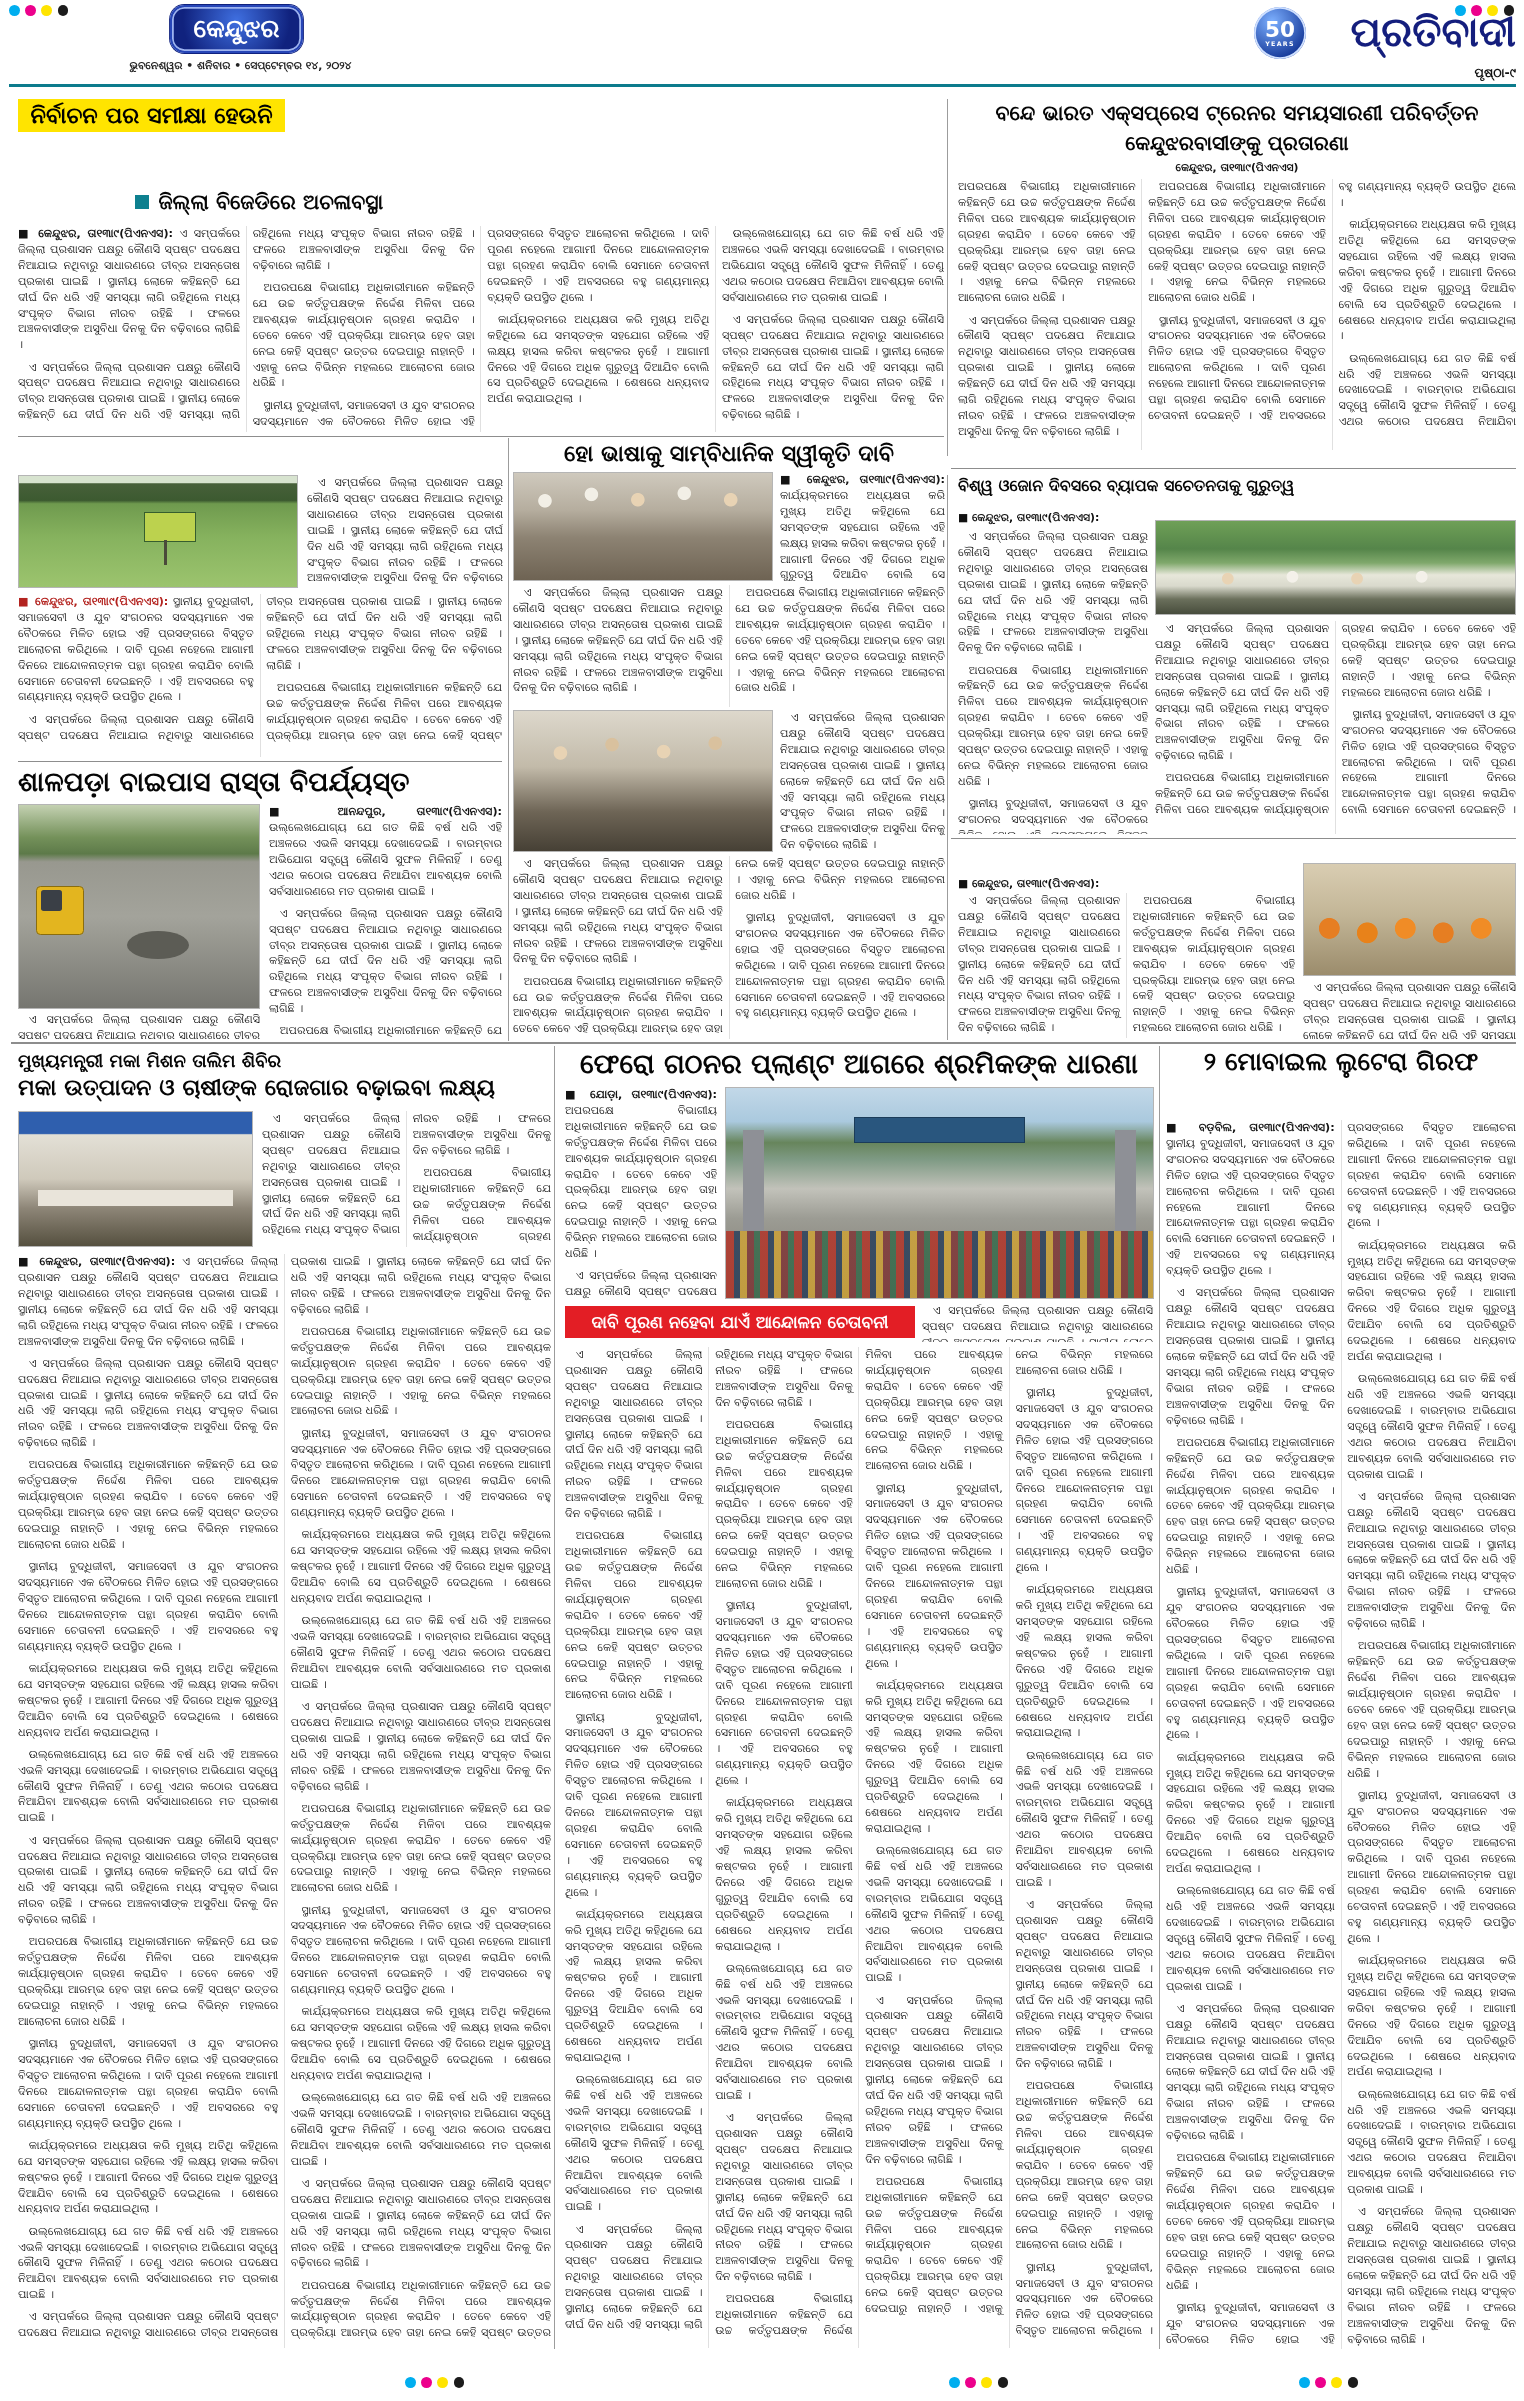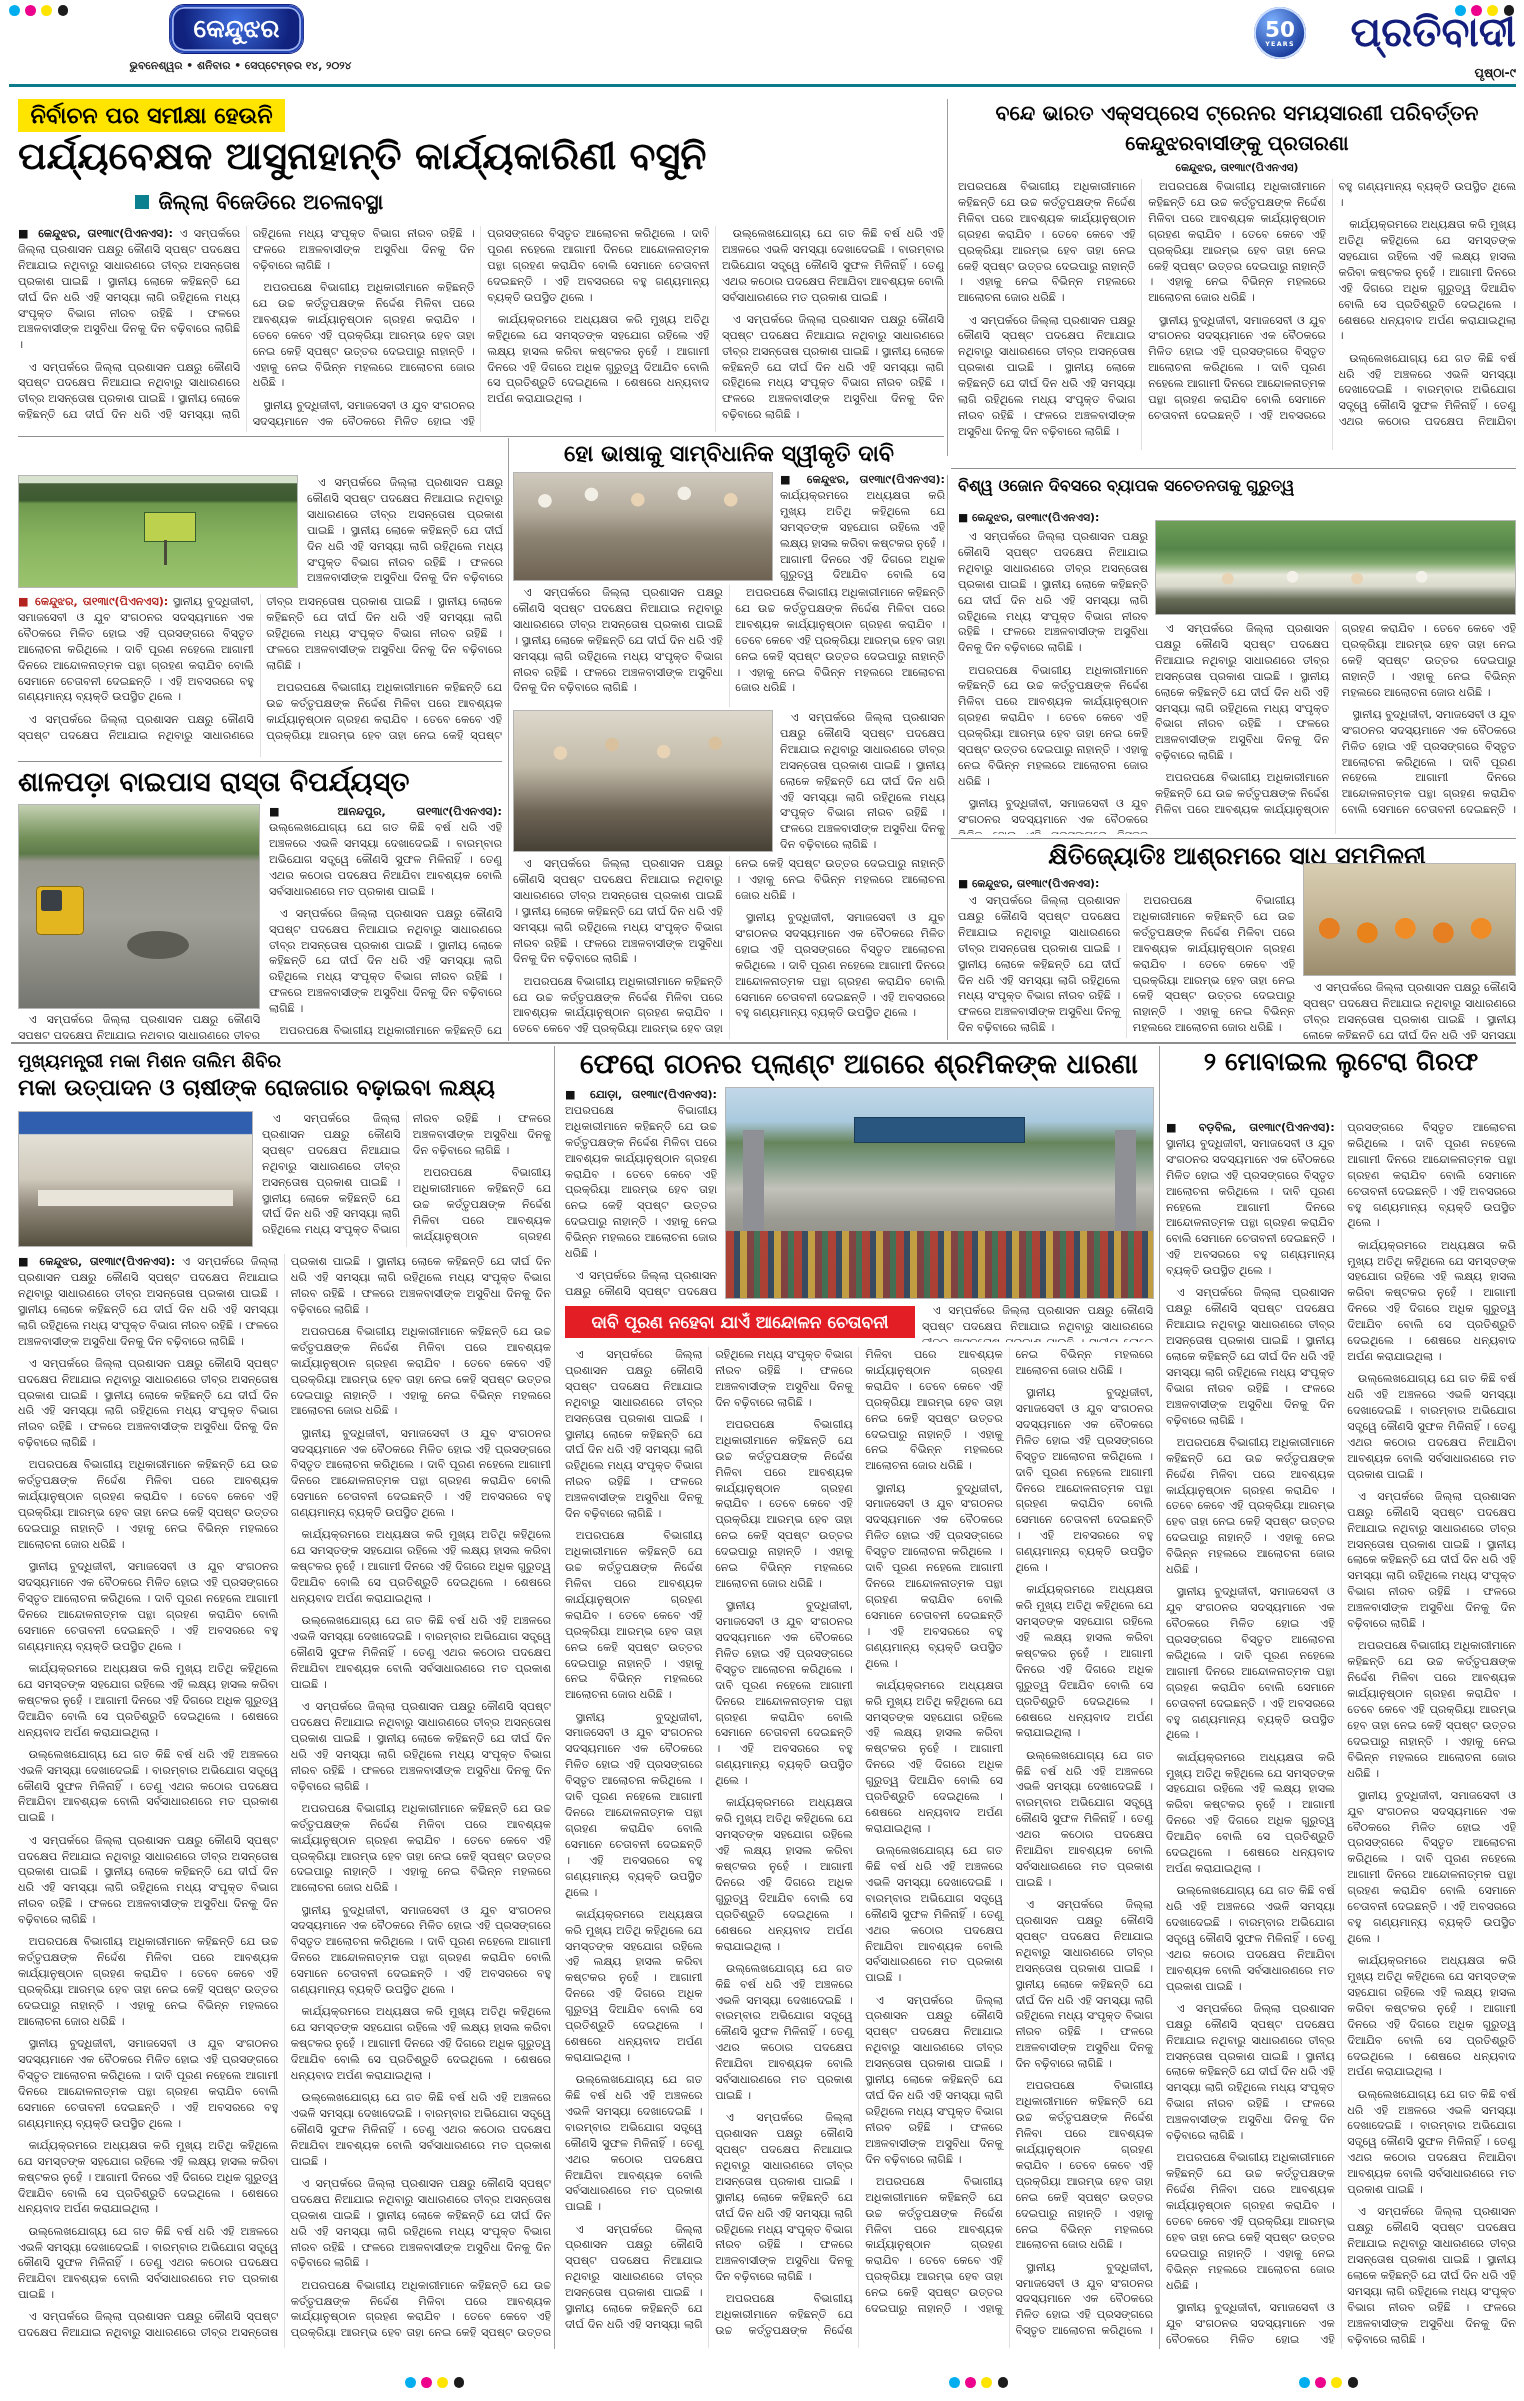--- a/index.html
+++ b/index.html
@@ -115,21 +115,20 @@
     <span class="t">YEARS</span>
   </div>
   <div class="abs brand" style="left:1311px;top:10.8px;width:205px">ପ୍ରତିବାଦୀ</div>
   <div class="abs page-label" style="left:1399px;top:65px;width:117px">ପୃଷ୍ଠା-୯</div>
 
   <div class="abs header-rule" style="left:9px;top:84px;width:1507px;height:2.7px"></div>
 
   <div class="abs" style="left:18px;top:99px">
     <span class="kicker">ନିର୍ବାଚନ ପର ସମୀକ୍ଷା ହେଉନି</span>
   </div>
-  <div class="abs hl nowrap" style="left:18px;top:135px;width:926px;height:48px;font-size:38px">ପର୍ଯ୍ୟବେକ୍ଷକ ଆସୁନାହାନ୍ତି କାର୍ଯ୍ୟକାରିଣୀ ବସୁନି</div>
   <div class="abs subhead" style="left:135px;top:190px;width:484px">
     <span class="sq"></span>
     <span>ଜିଲ୍ଲା ବିଜେଡିରେ ଅଚଳାବସ୍ଥା</span>
   </div>
   <div class="abs body cols-4" style="left:18px;top:226px;width:926px;height:206px">
     <p class="lead"><b class="byline">■ କେନ୍ଦୁଝର, ତା୧୩ା୯(ପିଏନଏସ):</b> <span>ଏ ସମ୍ପର୍କରେ ଜିଲ୍ଲା ପ୍ରଶାସନ ପକ୍ଷରୁ କୌଣସି ସ୍ପଷ୍ଟ ପଦକ୍ଷେପ ନିଆଯାଇ ନଥିବାରୁ ସାଧାରଣରେ ତୀବ୍ର ଅସନ୍ତୋଷ ପ୍ରକାଶ ପାଇଛି । ସ୍ଥାନୀୟ ଲୋକେ କହିଛନ୍ତି ଯେ ଦୀର୍ଘ ଦିନ ଧରି ଏହି ସମସ୍ୟା ଲାଗି ରହିଥିଲେ ମଧ୍ୟ ସଂପୃକ୍ତ ବିଭାଗ ନୀରବ ରହିଛି । ଫଳରେ ଅଞ୍ଚଳବାସୀଙ୍କ ଅସୁବିଧା ଦିନକୁ ଦିନ ବଢ଼ିବାରେ ଲାଗିଛି ।</span></p>
   <p>ଏ ସମ୍ପର୍କରେ ଜିଲ୍ଲା ପ୍ରଶାସନ ପକ୍ଷରୁ କୌଣସି ସ୍ପଷ୍ଟ ପଦକ୍ଷେପ ନିଆଯାଇ ନଥିବାରୁ ସାଧାରଣରେ ତୀବ୍ର ଅସନ୍ତୋଷ ପ୍ରକାଶ ପାଇଛି । ସ୍ଥାନୀୟ ଲୋକେ କହିଛନ୍ତି ଯେ ଦୀର୍ଘ ଦିନ ଧରି ଏହି ସମସ୍ୟା ଲାଗି ରହିଥିଲେ ମଧ୍ୟ ସଂପୃକ୍ତ ବିଭାଗ ନୀରବ ରହିଛି । ଫଳରେ ଅଞ୍ଚଳବାସୀଙ୍କ ଅସୁବିଧା ଦିନକୁ ଦିନ ବଢ଼ିବାରେ ଲାଗିଛି ।</p>
       <p>ଅପରପକ୍ଷେ ବିଭାଗୀୟ ଅଧିକାରୀମାନେ କହିଛନ୍ତି ଯେ ଉଚ୍ଚ କର୍ତ୍ତୃପକ୍ଷଙ୍କ ନିର୍ଦ୍ଦେଶ ମିଳିବା ପରେ ଆବଶ୍ୟକ କାର୍ଯ୍ୟାନୁଷ୍ଠାନ ଗ୍ରହଣ କରାଯିବ । ତେବେ କେବେ ଏହି ପ୍ରକ୍ରିୟା ଆରମ୍ଭ ହେବ ତାହା ନେଇ କେହି ସ୍ପଷ୍ଟ ଉତ୍ତର ଦେଇପାରୁ ନାହାନ୍ତି । ଏହାକୁ ନେଇ ବିଭିନ୍ନ ମହଲରେ ଆଲୋଚନା ଜୋର ଧରିଛି ।</p>
       <p>ସ୍ଥାନୀୟ ବୁଦ୍ଧିଜୀବୀ, ସମାଜସେବୀ ଓ ଯୁବ ସଂଗଠନର ସଦସ୍ୟମାନେ ଏକ ବୈଠକରେ ମିଳିତ ହୋଇ ଏହି ପ୍ରସଙ୍ଗରେ ବିସ୍ତୃତ ଆଲୋଚନା କରିଥିଲେ । ଦାବି ପୂରଣ ନହେଲେ ଆଗାମୀ ଦିନରେ ଆନ୍ଦୋଳନାତ୍ମକ ପନ୍ଥା ଗ୍ରହଣ କରାଯିବ ବୋଲି ସେମାନେ ଚେତାବନୀ ଦେଇଛନ୍ତି । ଏହି ଅବସରରେ ବହୁ ଗଣ୍ୟମାନ୍ୟ ବ୍ୟକ୍ତି ଉପସ୍ଥିତ ଥିଲେ ।</p>
       <p>କାର୍ଯ୍ୟକ୍ରମରେ ଅଧ୍ୟକ୍ଷତା କରି ମୁଖ୍ୟ ଅତିଥି କହିଥିଲେ ଯେ ସମସ୍ତଙ୍କ ସହଯୋଗ ରହିଲେ ଏହି ଲକ୍ଷ୍ୟ ହାସଲ କରିବା କଷ୍ଟକର ନୁହେଁ । ଆଗାମୀ ଦିନରେ ଏହି ଦିଗରେ ଅଧିକ ଗୁରୁତ୍ୱ ଦିଆଯିବ ବୋଲି ସେ ପ୍ରତିଶ୍ରୁତି ଦେଇଥିଲେ । ଶେଷରେ ଧନ୍ୟବାଦ ଅର୍ପଣ କରାଯାଇଥିଲା ।</p>
@@ -210,21 +209,20 @@
   </div>
   <div class="abs body" style="left:269px;top:804px;width:233px;height:235px">
     <p class="lead"><b class="byline">■ ଆନନ୍ଦପୁର, ତା୧୩ା୯(ପିଏନଏସ):</b> <span>ଉଲ୍ଲେଖଯୋଗ୍ୟ ଯେ ଗତ କିଛି ବର୍ଷ ଧରି ଏହି ଅଞ୍ଚଳରେ ଏଭଳି ସମସ୍ୟା ଦେଖାଦେଇଛି । ବାରମ୍ବାର ଅଭିଯୋଗ ସତ୍ତ୍ୱେ କୌଣସି ସୁଫଳ ମିଳିନାହିଁ । ତେଣୁ ଏଥର କଠୋର ପଦକ୍ଷେପ ନିଆଯିବା ଆବଶ୍ୟକ ବୋଲି ସର୍ବସାଧାରଣରେ ମତ ପ୍ରକାଶ ପାଇଛି ।</span></p>
   <p>ଏ ସମ୍ପର୍କରେ ଜିଲ୍ଲା ପ୍ରଶାସନ ପକ୍ଷରୁ କୌଣସି ସ୍ପଷ୍ଟ ପଦକ୍ଷେପ ନିଆଯାଇ ନଥିବାରୁ ସାଧାରଣରେ ତୀବ୍ର ଅସନ୍ତୋଷ ପ୍ରକାଶ ପାଇଛି । ସ୍ଥାନୀୟ ଲୋକେ କହିଛନ୍ତି ଯେ ଦୀର୍ଘ ଦିନ ଧରି ଏହି ସମସ୍ୟା ଲାଗି ରହିଥିଲେ ମଧ୍ୟ ସଂପୃକ୍ତ ବିଭାଗ ନୀରବ ରହିଛି । ଫଳରେ ଅଞ୍ଚଳବାସୀଙ୍କ ଅସୁବିଧା ଦିନକୁ ଦିନ ବଢ଼ିବାରେ ଲାଗିଛି ।</p>
       <p>ଅପରପକ୍ଷେ ବିଭାଗୀୟ ଅଧିକାରୀମାନେ କହିଛନ୍ତି ଯେ ଉଚ୍ଚ କର୍ତ୍ତୃପକ୍ଷଙ୍କ ନିର୍ଦ୍ଦେଶ ମିଳିବା ପରେ ଆବଶ୍ୟକ କାର୍ଯ୍ୟାନୁଷ୍ଠାନ ଗ୍ରହଣ କରାଯିବ । ତେବେ କେବେ ଏହି ପ୍ରକ୍ରିୟା ଆରମ୍ଭ ହେବ ତାହା ନେଇ କେହି ସ୍ପଷ୍ଟ ଉତ୍ତର ଦେଇପାରୁ ନାହାନ୍ତି । ଏହାକୁ ନେଇ ବିଭିନ୍ନ ମହଲରେ ଆଲୋଚନା ଜୋର ଧରିଛି ।</p>
     </div>
   <div class="abs body" style="left:18px;top:1012px;width:242px;height:27px">
       <p>ଏ ସମ୍ପର୍କରେ ଜିଲ୍ଲା ପ୍ରଶାସନ ପକ୍ଷରୁ କୌଣସି ସ୍ପଷ୍ଟ ପଦକ୍ଷେପ ନିଆଯାଇ ନଥିବାରୁ ସାଧାରଣରେ ତୀବ୍ର ଅସନ୍ତୋଷ ପ୍ରକାଶ ପାଇଛି । ସ୍ଥାନୀୟ ଲୋକେ କହିଛନ୍ତି ଯେ ଦୀର୍ଘ ଦିନ ଧରି ଏହି ସମସ୍ୟା ଲାଗି ରହିଥିଲେ ମଧ୍ୟ ସଂପୃକ୍ତ ବିଭାଗ ନୀରବ ରହିଛି । ଫଳରେ ଅଞ୍ଚଳବାସୀଙ୍କ ଅସୁବିଧା ଦିନକୁ ଦିନ ବଢ଼ିବାରେ ଲାଗିଛି ।</p>
     </div>
 
-  <div class="abs hl center" style="left:958px;top:843px;width:558px;height:29px;font-size:24px">କ୍ଷିତିଜ୍ୟୋତିଃ ଆଶ୍ରମରେ ସାଧୁ ସମ୍ମିଳନୀ</div>
   <div class="abs byline-line" style="left:958px;top:877px;width:287px">■ କେନ୍ଦୁଝର, ତା୧୩ା୯(ପିଏନଏସ):</div>
   <div class="abs photo photo-sadhu" style="left:1303px;top:863px;width:213px;height:113px"></div>
   <div class="abs body cols-2" style="left:958px;top:893px;width:337px;height:145px">
       <p>ଏ ସମ୍ପର୍କରେ ଜିଲ୍ଲା ପ୍ରଶାସନ ପକ୍ଷରୁ କୌଣସି ସ୍ପଷ୍ଟ ପଦକ୍ଷେପ ନିଆଯାଇ ନଥିବାରୁ ସାଧାରଣରେ ତୀବ୍ର ଅସନ୍ତୋଷ ପ୍ରକାଶ ପାଇଛି । ସ୍ଥାନୀୟ ଲୋକେ କହିଛନ୍ତି ଯେ ଦୀର୍ଘ ଦିନ ଧରି ଏହି ସମସ୍ୟା ଲାଗି ରହିଥିଲେ ମଧ୍ୟ ସଂପୃକ୍ତ ବିଭାଗ ନୀରବ ରହିଛି । ଫଳରେ ଅଞ୍ଚଳବାସୀଙ୍କ ଅସୁବିଧା ଦିନକୁ ଦିନ ବଢ଼ିବାରେ ଲାଗିଛି ।</p>
       <p>ଅପରପକ୍ଷେ ବିଭାଗୀୟ ଅଧିକାରୀମାନେ କହିଛନ୍ତି ଯେ ଉଚ୍ଚ କର୍ତ୍ତୃପକ୍ଷଙ୍କ ନିର୍ଦ୍ଦେଶ ମିଳିବା ପରେ ଆବଶ୍ୟକ କାର୍ଯ୍ୟାନୁଷ୍ଠାନ ଗ୍ରହଣ କରାଯିବ । ତେବେ କେବେ ଏହି ପ୍ରକ୍ରିୟା ଆରମ୍ଭ ହେବ ତାହା ନେଇ କେହି ସ୍ପଷ୍ଟ ଉତ୍ତର ଦେଇପାରୁ ନାହାନ୍ତି । ଏହାକୁ ନେଇ ବିଭିନ୍ନ ମହଲରେ ଆଲୋଚନା ଜୋର ଧରିଛି ।</p>
     </div>
   <div class="abs body" style="left:1303px;top:980px;width:213px;height:59px">
       <p>ଏ ସମ୍ପର୍କରେ ଜିଲ୍ଲା ପ୍ରଶାସନ ପକ୍ଷରୁ କୌଣସି ସ୍ପଷ୍ଟ ପଦକ୍ଷେପ ନିଆଯାଇ ନଥିବାରୁ ସାଧାରଣରେ ତୀବ୍ର ଅସନ୍ତୋଷ ପ୍ରକାଶ ପାଇଛି । ସ୍ଥାନୀୟ ଲୋକେ କହିଛନ୍ତି ଯେ ଦୀର୍ଘ ଦିନ ଧରି ଏହି ସମସ୍ୟା ଲାଗି ରହିଥିଲେ ମଧ୍ୟ ସଂପୃକ୍ତ ବିଭାଗ ନୀରବ ରହିଛି । ଫଳରେ ଅଞ୍ଚଳବାସୀଙ୍କ ଅସୁବିଧା ଦିନକୁ ଦିନ ବଢ଼ିବାରେ ଲାଗିଛି ।</p>
     </div>
 

